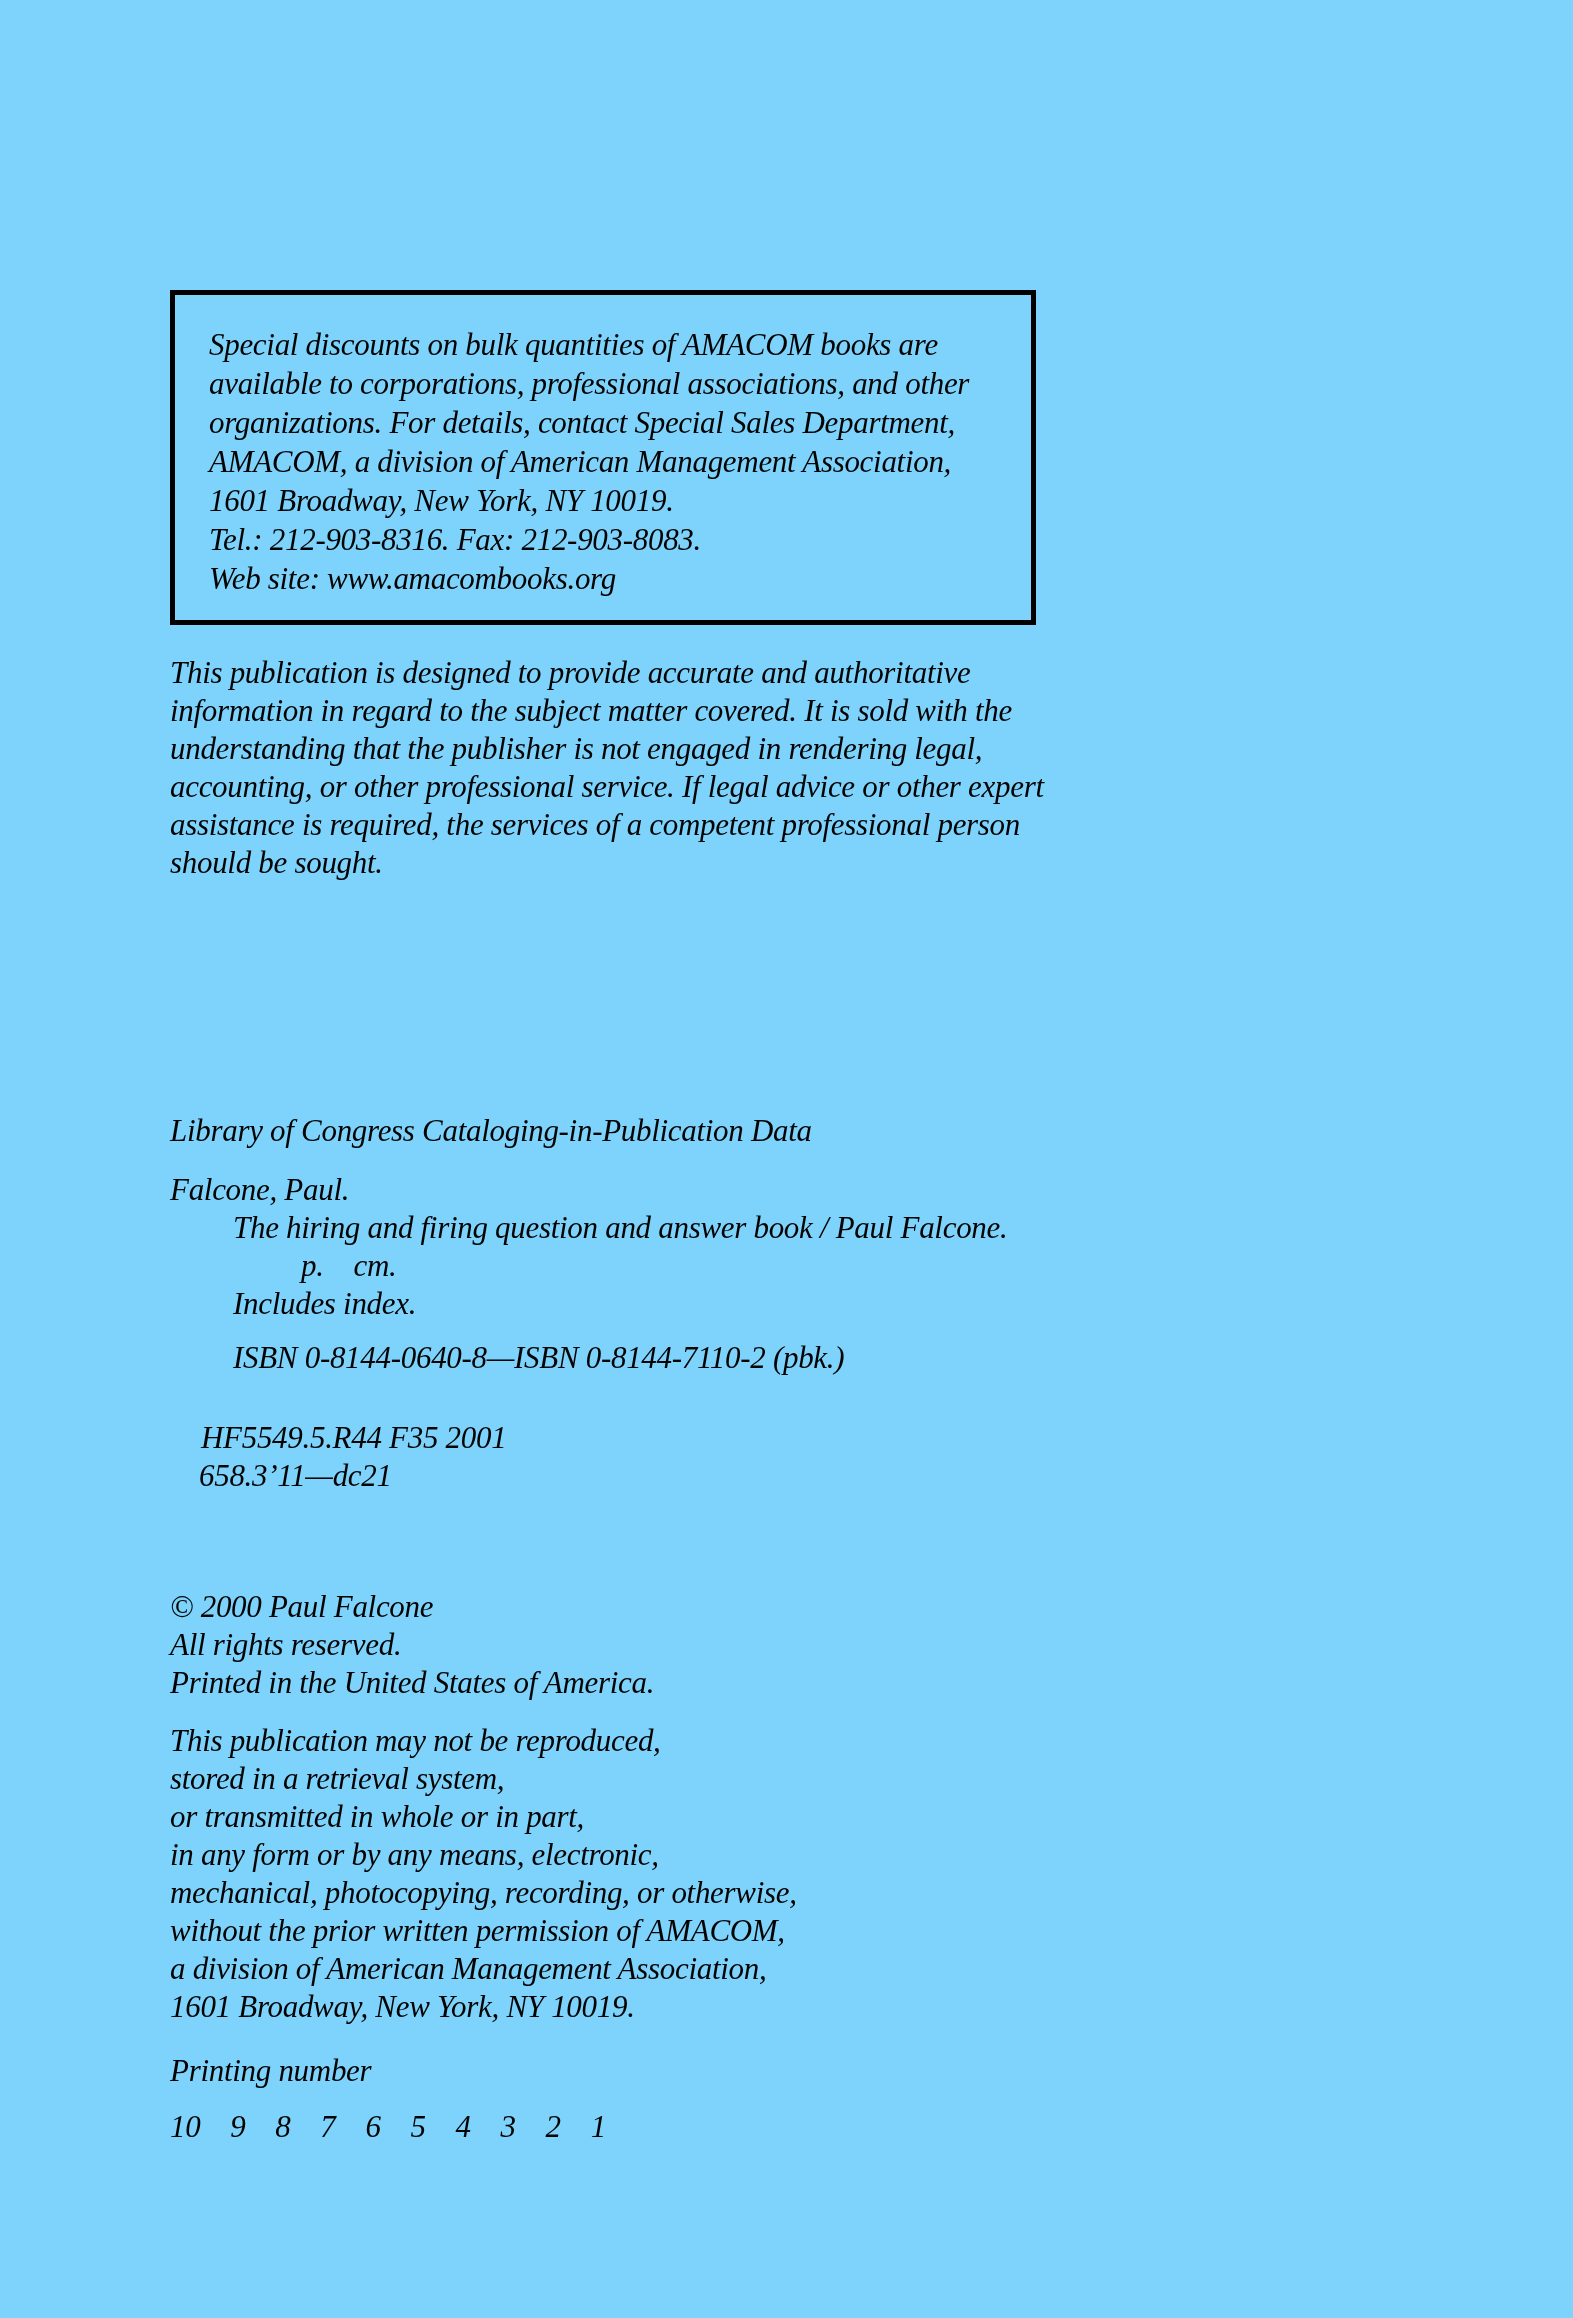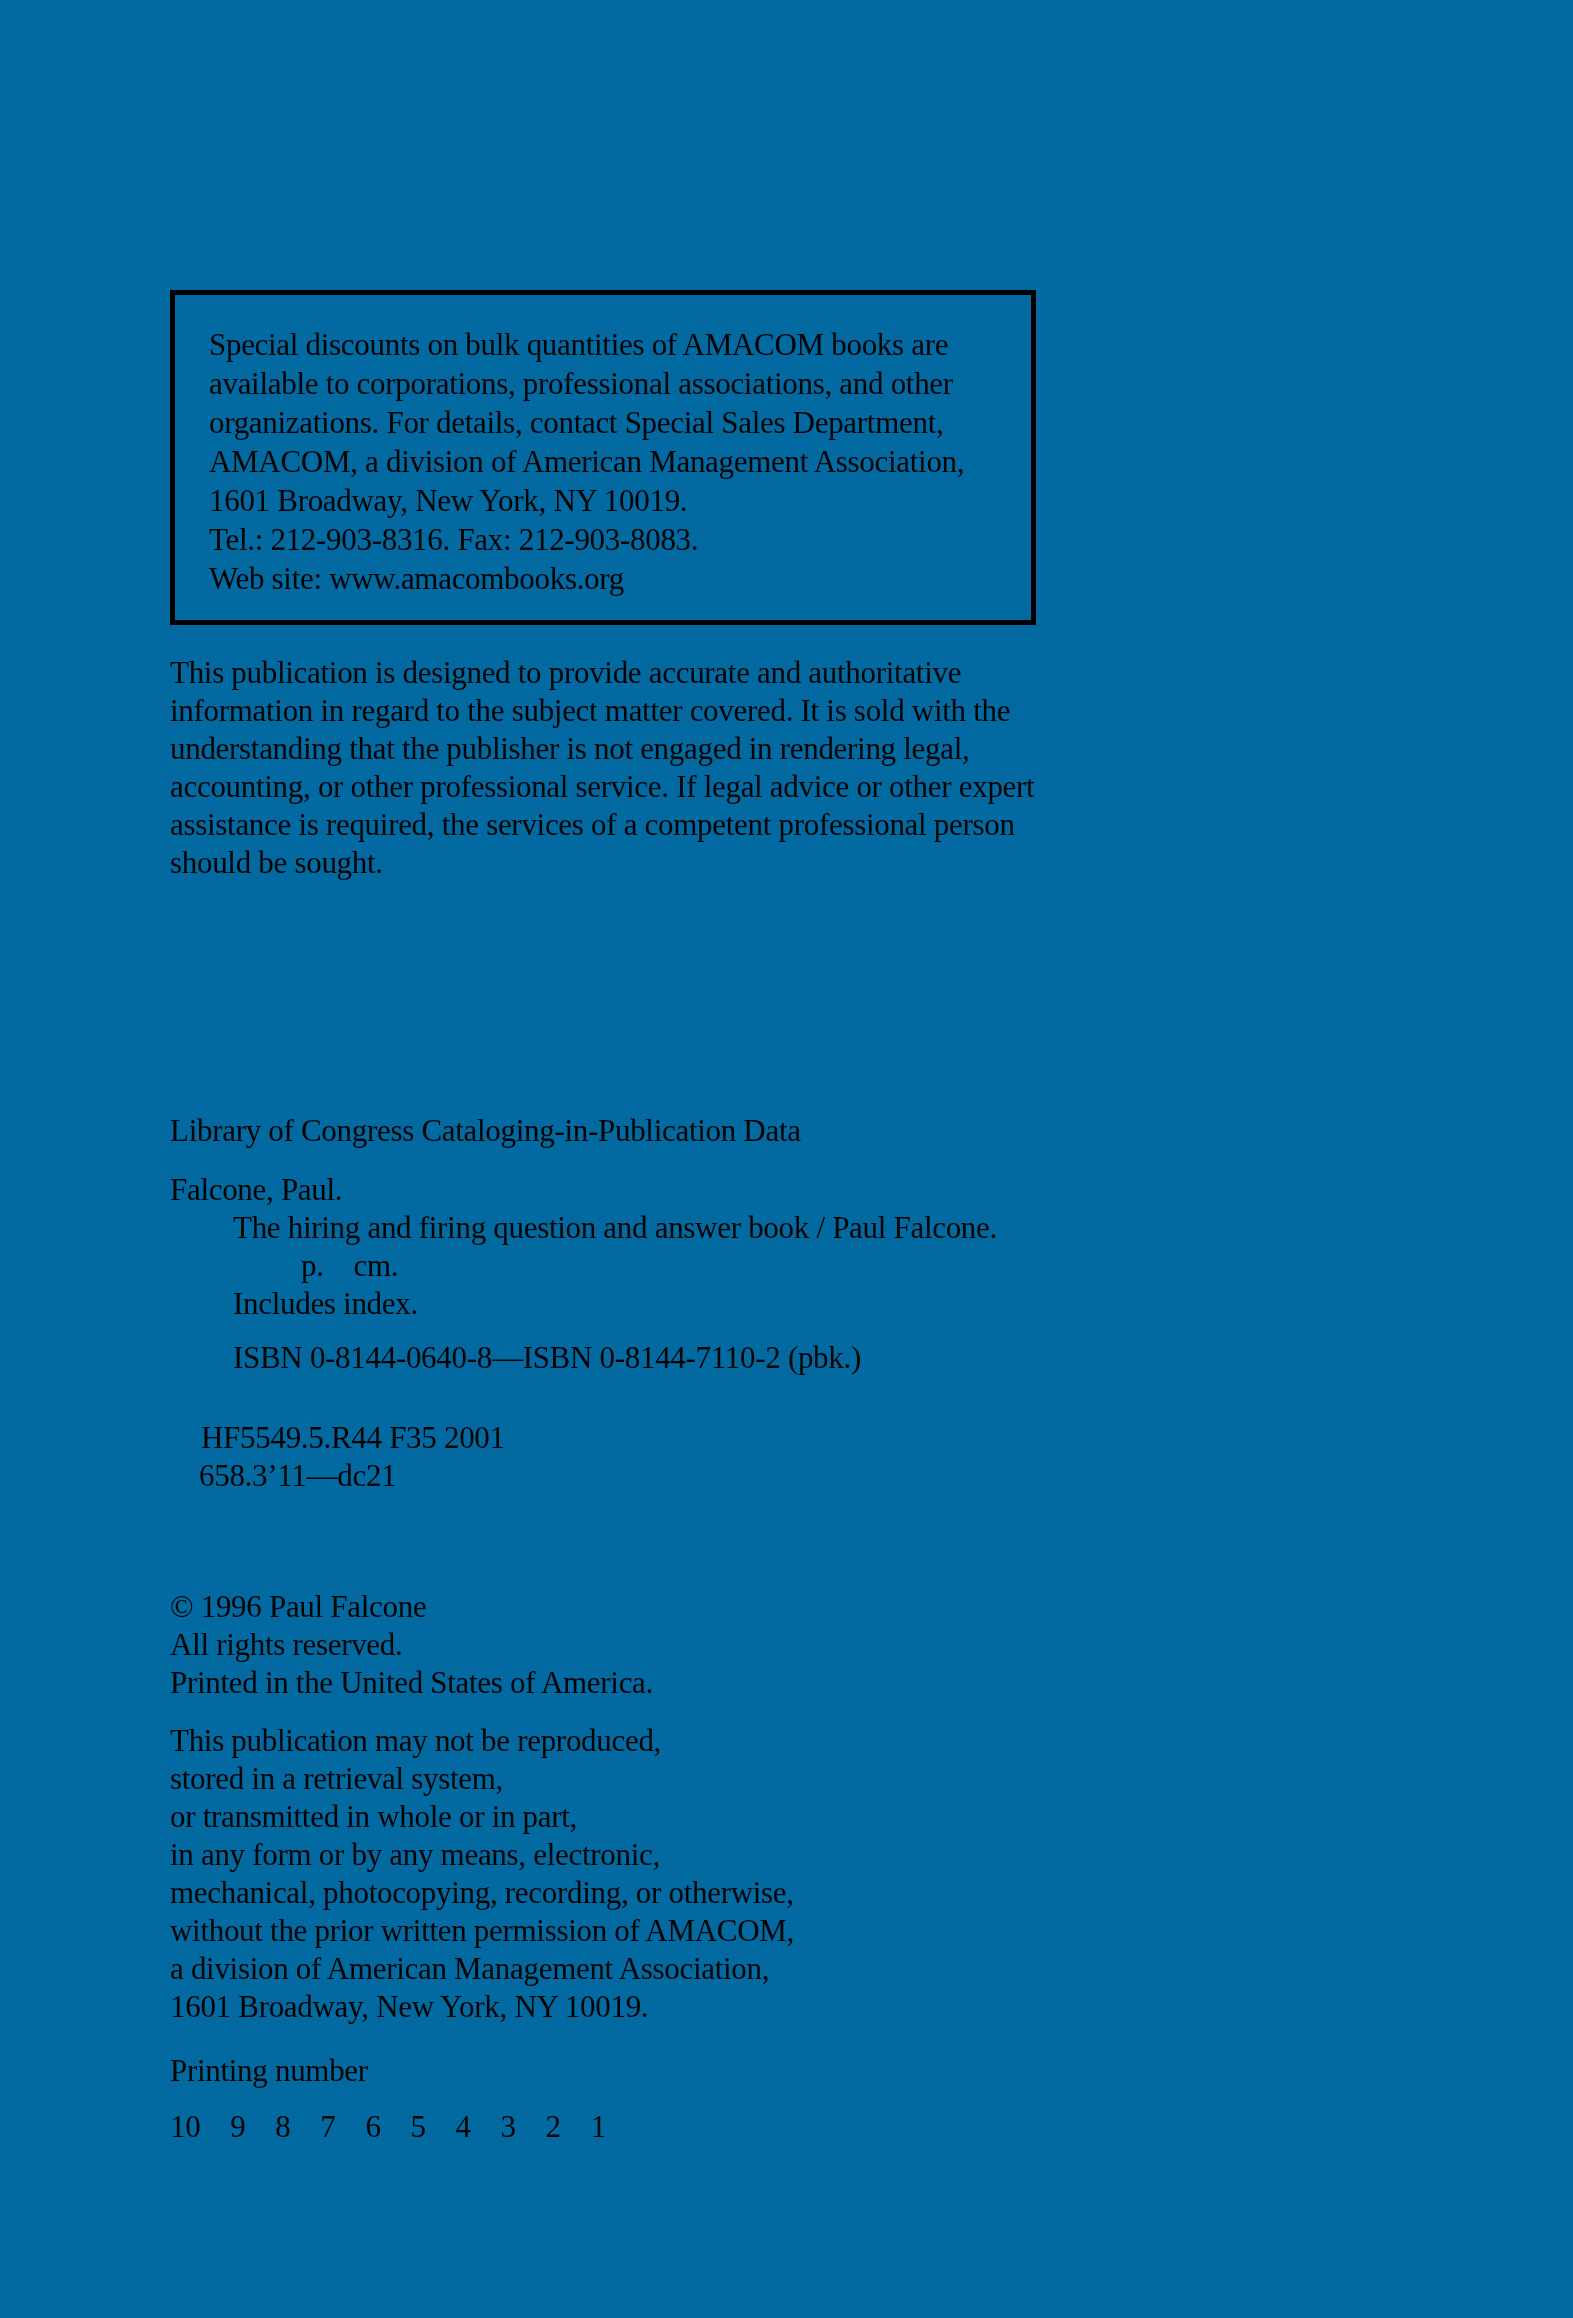--- a/index.html
+++ b/index.html
@@ -4,22 +4,23 @@
 <style>
   html, body {
     margin: 0;
     padding: 0;
     background: #ffffff;
   }
   .page {
     position: relative;
     width: 1573px;
     height: 2319px;
-    background: #0369a1;
+    background: #7dd3fc;
     font-family: "Liberation Serif", serif;
+    font-style: italic;
     color: #040404;
     overflow: hidden;
   }
   .tb {
     position: absolute;
     white-space: pre;          
     font-size: 31px;
     line-height: 38px;
     letter-spacing: -0.3px;
   }
@@ -88,21 +89,21 @@
   <div class="tb cat-index">Includes index.</div>
 
   <div class="tb cat-isbn">ISBN 0-8144-0640-8—ISBN 0-8144-7110-2 (pbk.)</div>
 
 
   <div class="tb cat-callnum">HF5549.5.R44 F35 2001</div>
 
   <div class="tb cat-dewey">658.3’11—dc21</div>
 
 
-  <div class="tb copyright-block">© 1996 Paul Falcone
+  <div class="tb copyright-block">© 2000 Paul Falcone
 All rights reserved.
 Printed in the United States of America.</div>
 
   <div class="tb permissions">This publication may not be reproduced,
 stored in a retrieval system,
 or transmitted in whole or in part,
 in any form or by any means, electronic,
 mechanical, photocopying, recording, or otherwise,
 without the prior written permission of AMACOM,
 a division of American Management Association,

